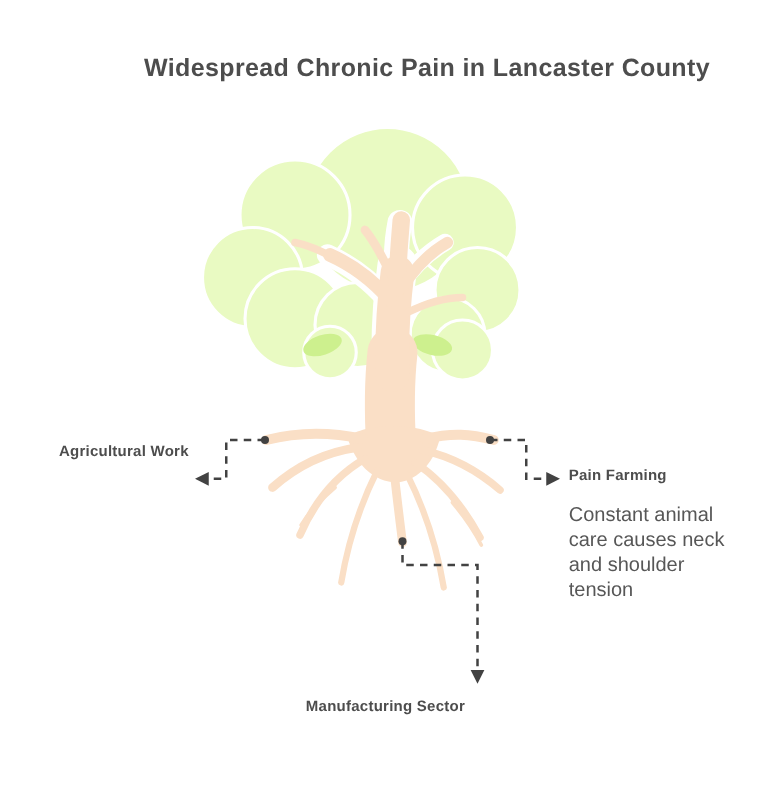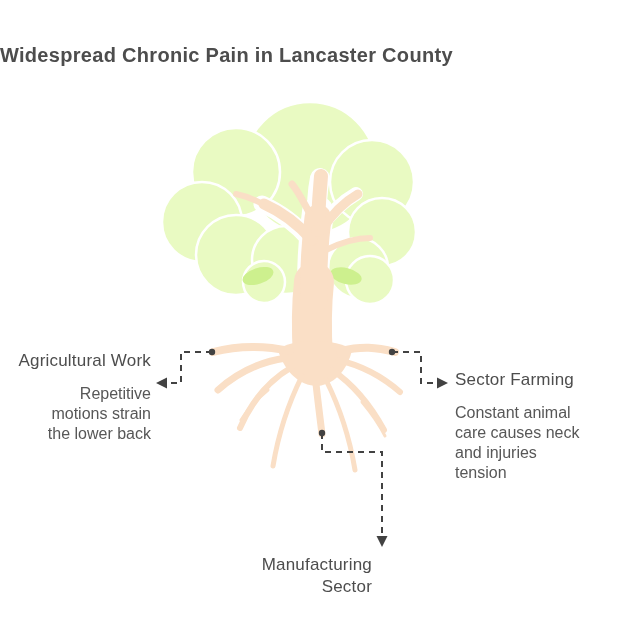--- a/index.html
+++ b/index.html
@@ -20,21 +20,21 @@
     background: var(--bg);
     overflow: hidden;
     font-family: "Liberation Sans", sans-serif;
     color: var(--ink);
   }
   .title {
     position: absolute;
     top: 44px;
     left: 0;
     width: 568px;
-    text-align: left;
+    text-align: right;
     font-size: 20px;
     font-weight: bold;
     letter-spacing: 0.3px;
     color: var(--ink);
   }
   .tree-svg {
     position: absolute;
     left: 150px;
     top: 90px;
     width: 320px;
@@ -48,22 +48,22 @@
     height: 631px;
     pointer-events: none;
   }
   .node {
     position: absolute;
   }
   .node-left   { top: 350px; left: 10px;  width: 141px; text-align: right; }
   .node-right  { top: 369px; left: 455px; width: 156px; text-align: left; }
   .node-bottom { top: 510px; left: 232px; width: 140px; text-align: right; margin-top: 44px; }
   .node-label {
-    font-size: 17px;
-    font-weight: normal;
+    font-size: 12px;
+    font-weight: bold;
     line-height: 22px;
     letter-spacing: 0.2px;
     color: var(--ink);
   }
   .node-desc {
     font-size: 16px;
     line-height: 20px;
     margin-top: 12px;
     color: var(--ink_soft);
   }
@@ -146,25 +146,24 @@
     </g>
     <g>
       <polyline points="322,433 322,452 382,452 382,536" fill="none" stroke="var(--connector)" stroke-width="2" stroke-dasharray="6 5"></polyline>
       <circle cx="322" cy="433" r="3.2" fill="var(--connector)"></circle>
       <path d="M382 547 L376.5 536 L387.5 536 Z" fill="var(--connector)"></path>
     </g>
   </svg>
 
   <div class="node node-left">
     <div class="node-label">Agricultural Work</div>
-    <div class="node-desc">Repetitive motions strain the lower back</div>
   </div>
 
   <div class="node node-right">
-    <div class="node-label">Sector Farming</div>
-    <div class="node-desc">Constant animal care causes neck and injuries tension</div>
+    <div class="node-label">Pain Farming</div>
+    <div class="node-desc">Constant animal care causes neck and shoulder tension</div>
   </div>
 
   <div class="node node-bottom">
     <div class="node-label">Manufacturing Sector</div>
   </div>
 
 </div>
 
 </body></html>

